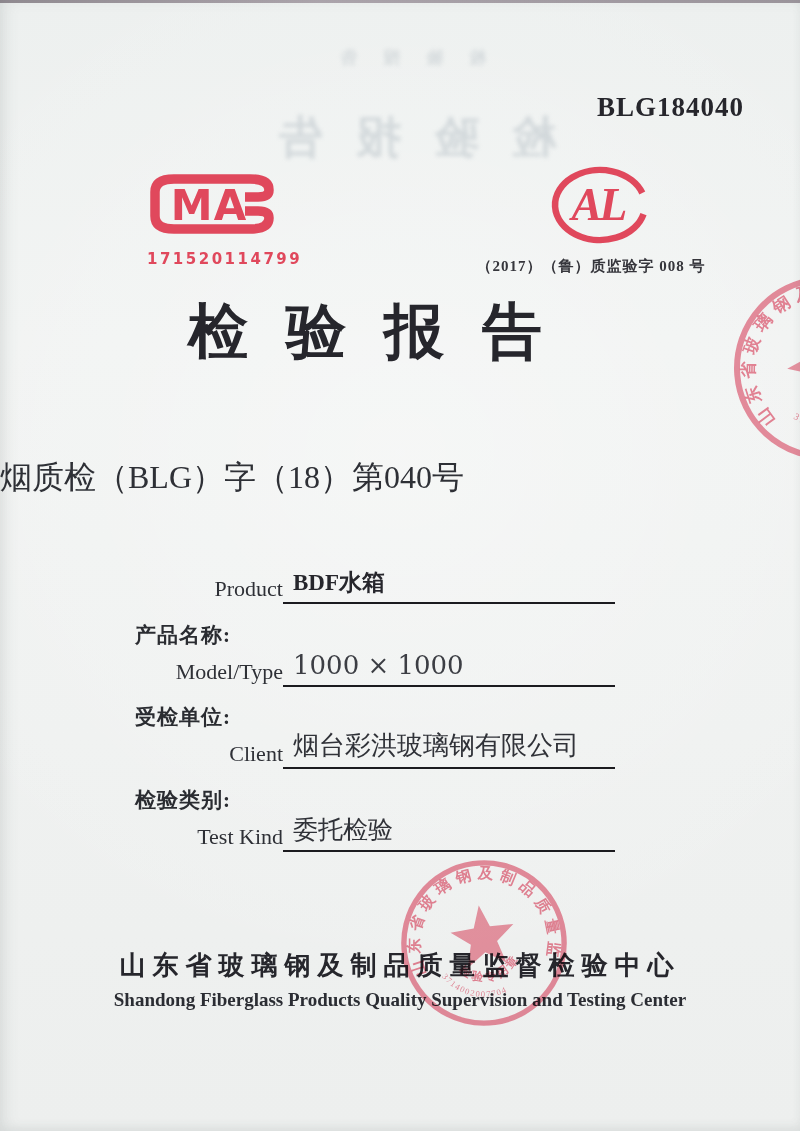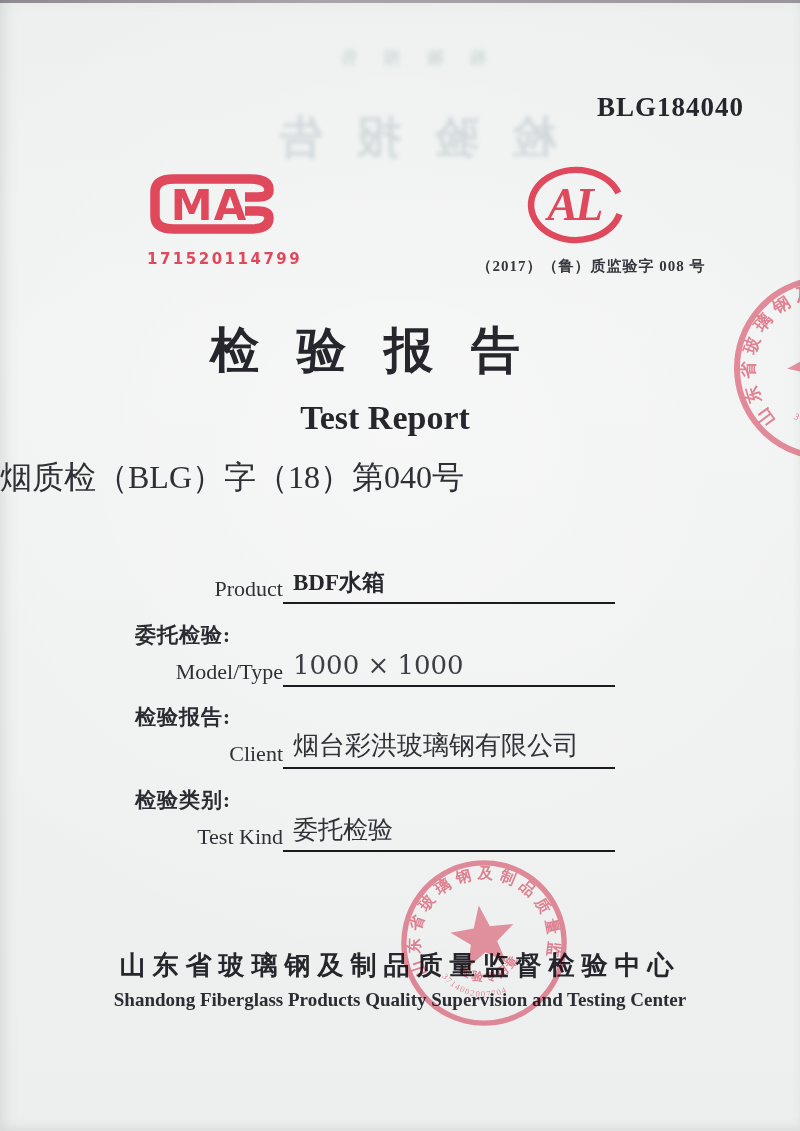--- a/index.html
+++ b/index.html
@@ -20,26 +20,26 @@
     transform:scaleX(-1);filter:blur(2px);font-weight:700;pointer-events:none;}
   .ghost-1{top:46px;font-size:17px;letter-spacing:26px;opacity:.38;}
   .ghost-2{top:108px;font-size:44px;letter-spacing:34px;opacity:.42;}
   .report-code{position:absolute;left:597px;top:92px;font-size:27px;font-weight:700;
     letter-spacing:1px;color:#26262c;}
   
   .cma{position:absolute;left:147px;top:171px;width:132px;text-align:center;}
   .cma-number{margin-top:9px;color:#e0485c;font-size:15px;font-weight:700;
     letter-spacing:2.5px;font-family:"DejaVu Sans","Liberation Sans",sans-serif;}
   
-  .cal{position:absolute;left:524px;top:164px;width:104px;text-align:left;}
+  .cal{position:absolute;left:548px;top:164px;width:104px;text-align:left;}
   .cal-license{position:absolute;left:460px;top:257px;width:262px;text-align:center;
     font-size:15px;font-weight:600;color:#36363c;letter-spacing:1px;}
   .title-cn{position:absolute;top:292px;left:0;right:32px;text-align:center;
-    font-size:49px;font-weight:900;letter-spacing:38px;color:#26262c;
-    font-family:"Liberation Serif","DejaVu Serif",serif;margin-top:26px;}
+    font-size:60px;font-weight:900;letter-spacing:38px;color:#26262c;
+    font-family:"Liberation Serif","DejaVu Serif",serif;}
   .title-en{position:absolute;top:399px;left:0;right:30px;text-align:center;
     font-size:34px;font-weight:700;}
   .report-number{position:absolute;top:456px;left:0;right:4px;
     font-size:32px;color:#2e3036;}
   
   .fields{position:absolute;left:135px;top:538px;width:492px;}
   .frow{position:absolute;left:0;right:0;height:72px;}
   .frow-0{top:0;} .frow-1{top:83px;} .frow-2{top:165px;} .frow-3{top:248px;}
   .cn-label{font-size:21px;font-weight:700;color:#2a2c31;letter-spacing:1px;}
   .fline{position:absolute;top:26px;left:0;right:0;height:40px;display:flex;align-items:flex-end;}
@@ -80,43 +80,42 @@
 
   <div class="cal">
     <svg width="104" height="82" viewBox="0 0 104 82">
       <path d="M 94.3 29 A 45 35 0 1 0 95.5 50.1" fill="none" stroke="#e0485c" stroke-width="6.5" stroke-linecap="butt"></path>
       <text x="50" y="56" text-anchor="middle" font-family="Liberation Serif, DejaVu Serif, serif" font-style="italic" font-size="46" font-weight="bold" letter-spacing="-3" fill="#e0485c">AL</text>
     </svg>
   </div>
   <div class="cal-license">（2017）（鲁）质监验字 008 号</div>
 
   <div class="title-cn">检验报告</div>
-  <div class="title-en">Test Report</div>
   <div class="report-number">烟质检（BLG）字（18）第040号</div>
 
   <div class="fields">
     <div class="frow frow-0">
       <div class="fline">
         <div class="en-label">Product</div>
         <div class="value-box">
           <span class="val-product">BDF水箱</span>
         </div>
       </div>
     </div>
     <div class="frow frow-1">
-      <div class="cn-label">委托检验:</div>
+      <div class="cn-label">产品名称:</div>
       <div class="fline">
         <div class="en-label">Model/Type</div>
         <div class="value-box">
           <span class="val-model">1000 × 1000</span>
         </div>
       </div>
     </div>
     <div class="frow frow-2">
-      <div class="cn-label">检验报告:</div>
+      <div class="cn-label">受检单位:</div>
       <div class="fline">
         <div class="en-label">Client</div>
         <div class="value-box">
           <span class="val-client">烟台彩洪玻璃钢有限公司</span>
         </div>
       </div>
     </div>
     <div class="frow frow-3">
       <div class="cn-label">检验类别:</div>
       <div class="fline">

